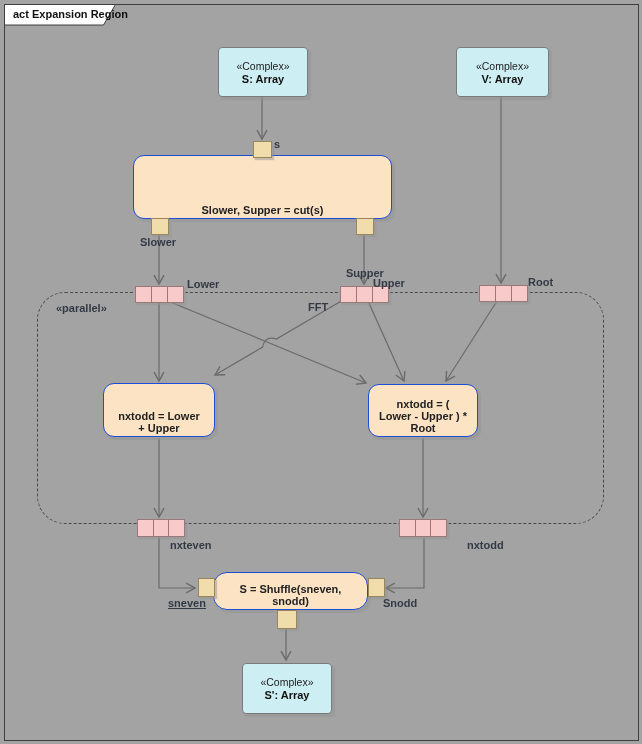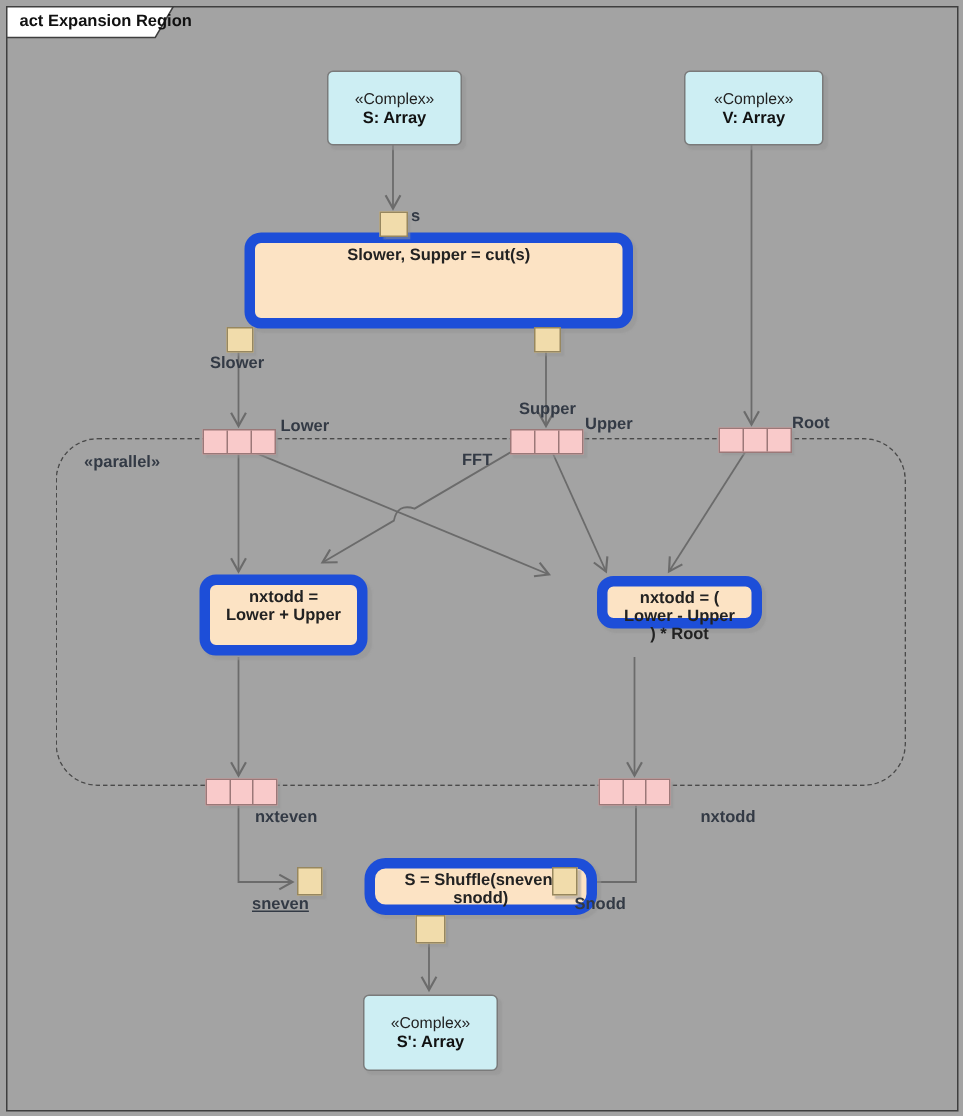--- a/index.html
+++ b/index.html
@@ -11,24 +11,24 @@
   #tab-text{position:absolute;left:13px;top:8px;font-size:11px;font-weight:bold;color:#111;white-space:nowrap;}
   svg.layer{position:absolute;left:0;top:0;pointer-events:none;}
   .obj{
     position:absolute;background:#cdeef3;border:1px solid #7a7a7a;border-radius:4px;
     box-shadow:2.5px 2.5px 1px rgba(150,150,150,.55);
     display:flex;flex-direction:column;align-items:center;justify-content:center;gap:1px;text-align:right;
   }
   .obj .stereo{font-size:10.5px;color:#222;}
   .obj .nm{font-size:11px;font-weight:bold;color:#111;}
   .action{
-    position:absolute;background:#fce3c4;border:7px solid #1d4ed8;border-radius:11px;
+    position:absolute;background:#fce3c4;border:1px solid #1d4ed8;border-radius:11px;
     box-shadow:2.5px 2.5px 1px rgba(150,150,150,.55);
-    display:flex;align-items:flex-start;justify-content:center;text-align:center;
-    font-size:11px;font-weight:bold;color:#222;padding:2px 10px;box-sizing:border-box;margin-left:30px;
+    display:flex;align-items:flex-end;justify-content:center;text-align:center;
+    font-size:11px;font-weight:bold;color:#222;padding:2px 10px;box-sizing:border-box;
   }
   .pin{
     position:absolute;background:#f1dcab;border:1px solid #97875f;
     box-shadow:2px 2px 1px rgba(150,150,150,.5);
   }
   .xnode{
     position:absolute;background:#f9caca;border:1px solid #9b7878;display:flex;
     box-shadow:2px 2px 1px rgba(150,150,150,.5);
   }
   .xnode span{flex:1;}
@@ -89,21 +89,21 @@
     <span class="stereo">«Complex»</span>
     <span class="nm">S': Array</span>
   </div>
 
   <div class="action" style="left:133px;top:155px;width:259px;height:64px;">
     <span>Slower, Supper = cut(s)</span>
   </div>
   <div class="action" style="left:103px;top:383px;width:112px;height:54px;">
     <span>nxtodd = Lower + Upper</span>
   </div>
-  <div class="action" style="left:368px;top:384px;width:110px;height:35px;">
+  <div class="action" style="left:368px;top:384px;width:110px;height:53px;">
     <span>nxtodd = ( Lower - Upper ) * Root</span>
   </div>
   <div class="action" style="left:213px;top:572px;width:155px;height:38px;border-radius:14px;">
     <span>S = Shuffle(sneven, snodd)</span>
   </div>
 
   <div class="pin" style="left:253px;top:141px;width:17px;height:15px;"></div>
   <div class="pin" style="left:151px;top:218px;width:16px;height:15px;"></div>
   <div class="pin" style="left:356px;top:218px;width:16px;height:15px;"></div>
   <div class="pin" style="left:198px;top:578px;width:15px;height:17px;"></div>
@@ -133,21 +133,21 @@
   <div class="xnode" style="left:399px;top:519px;width:46px;height:16px;">
     <span></span>
       <span class="mid"></span>
       <span></span>
   </div>
 
   <div class="lbl" style="left:274px;top:138px;">s</div>
   <div class="lbl" style="left:140px;top:236px;">Slower</div>
   <div class="lbl" style="left:346px;top:236px;margin-top:31px;">Supper</div>
   <div class="lbl" style="left:187px;top:278px;">Lower</div>
-  <div class="lbl" style="left:390px;top:277px;">Upper</div>
+  <div class="lbl" style="left:373px;top:277px;">Upper</div>
   <div class="lbl" style="left:528px;top:276px;text-align:right;">Root</div>
   <div class="lbl" style="left:308px;top:301px;">FFT</div>
   <div class="lbl" style="left:170px;top:539px;">nxteven</div>
   <div class="lbl" style="left:431px;top:539px;margin-left:36px;">nxtodd</div>
   <div class="lbl" style="left:168px;top:597px;text-decoration:underline;">sneven</div>
   <div class="lbl" style="left:383px;top:597px;">Snodd</div>
 
 </div>
 
 </body></html>

